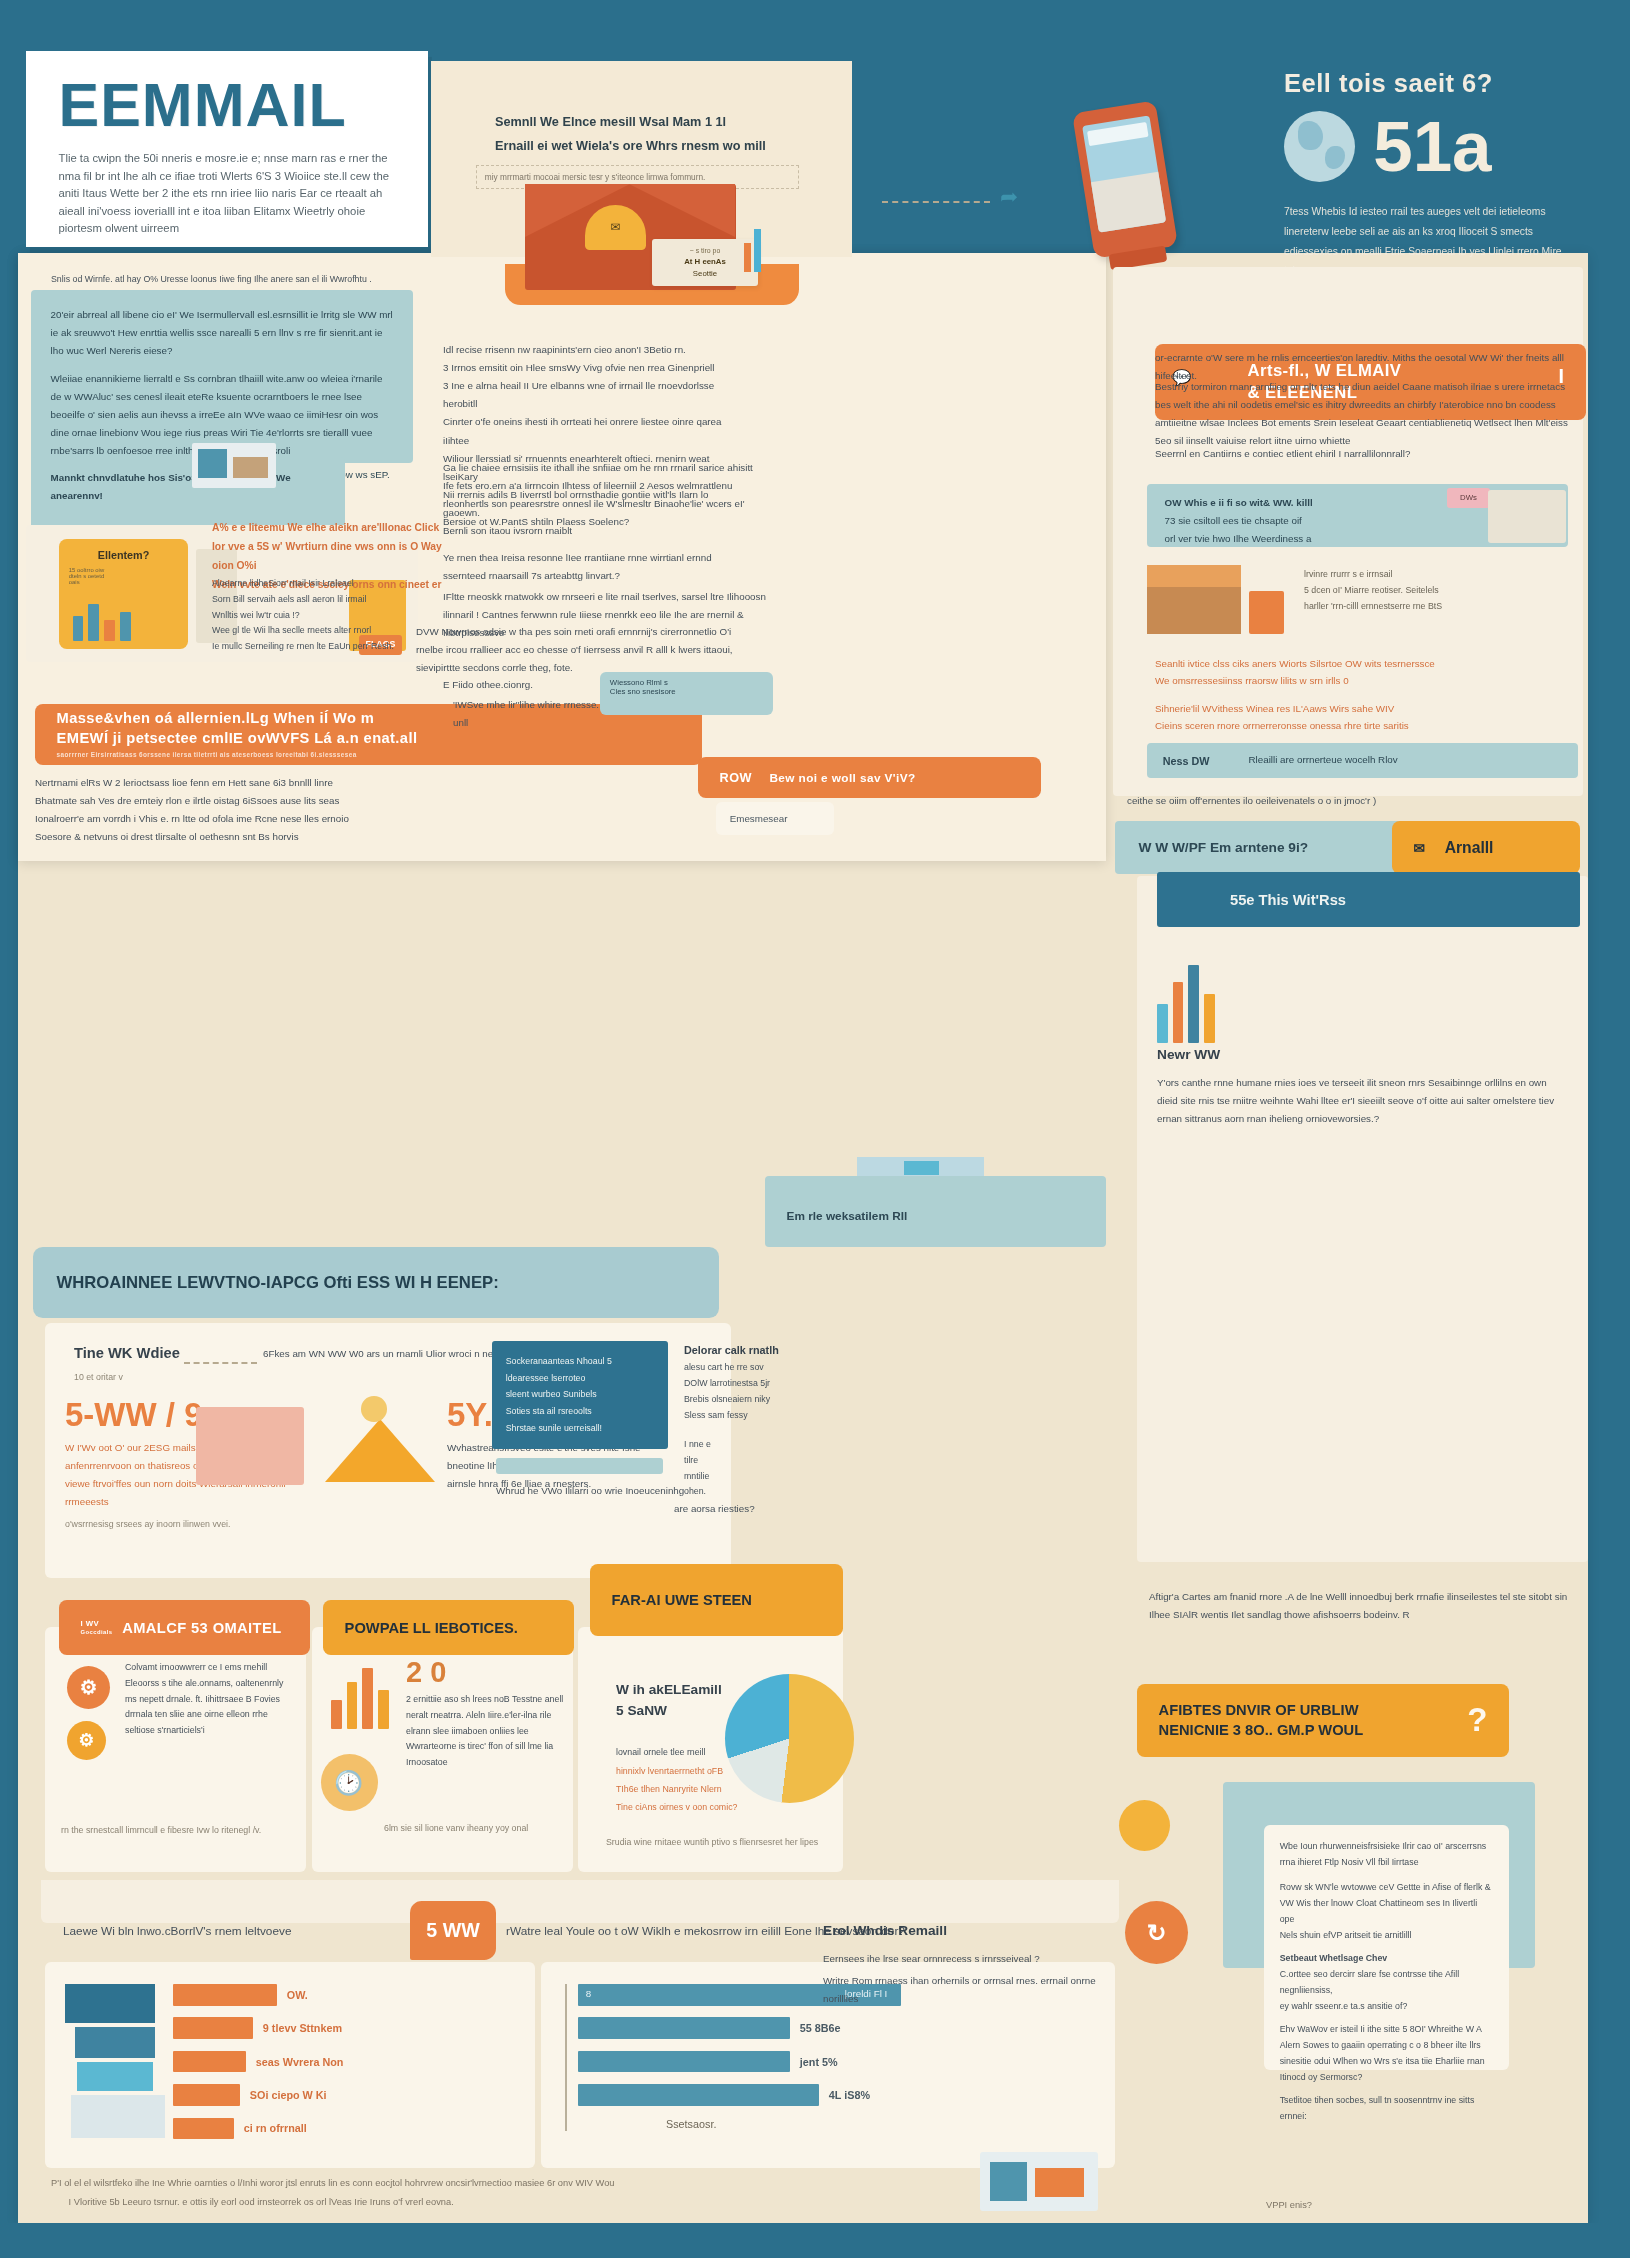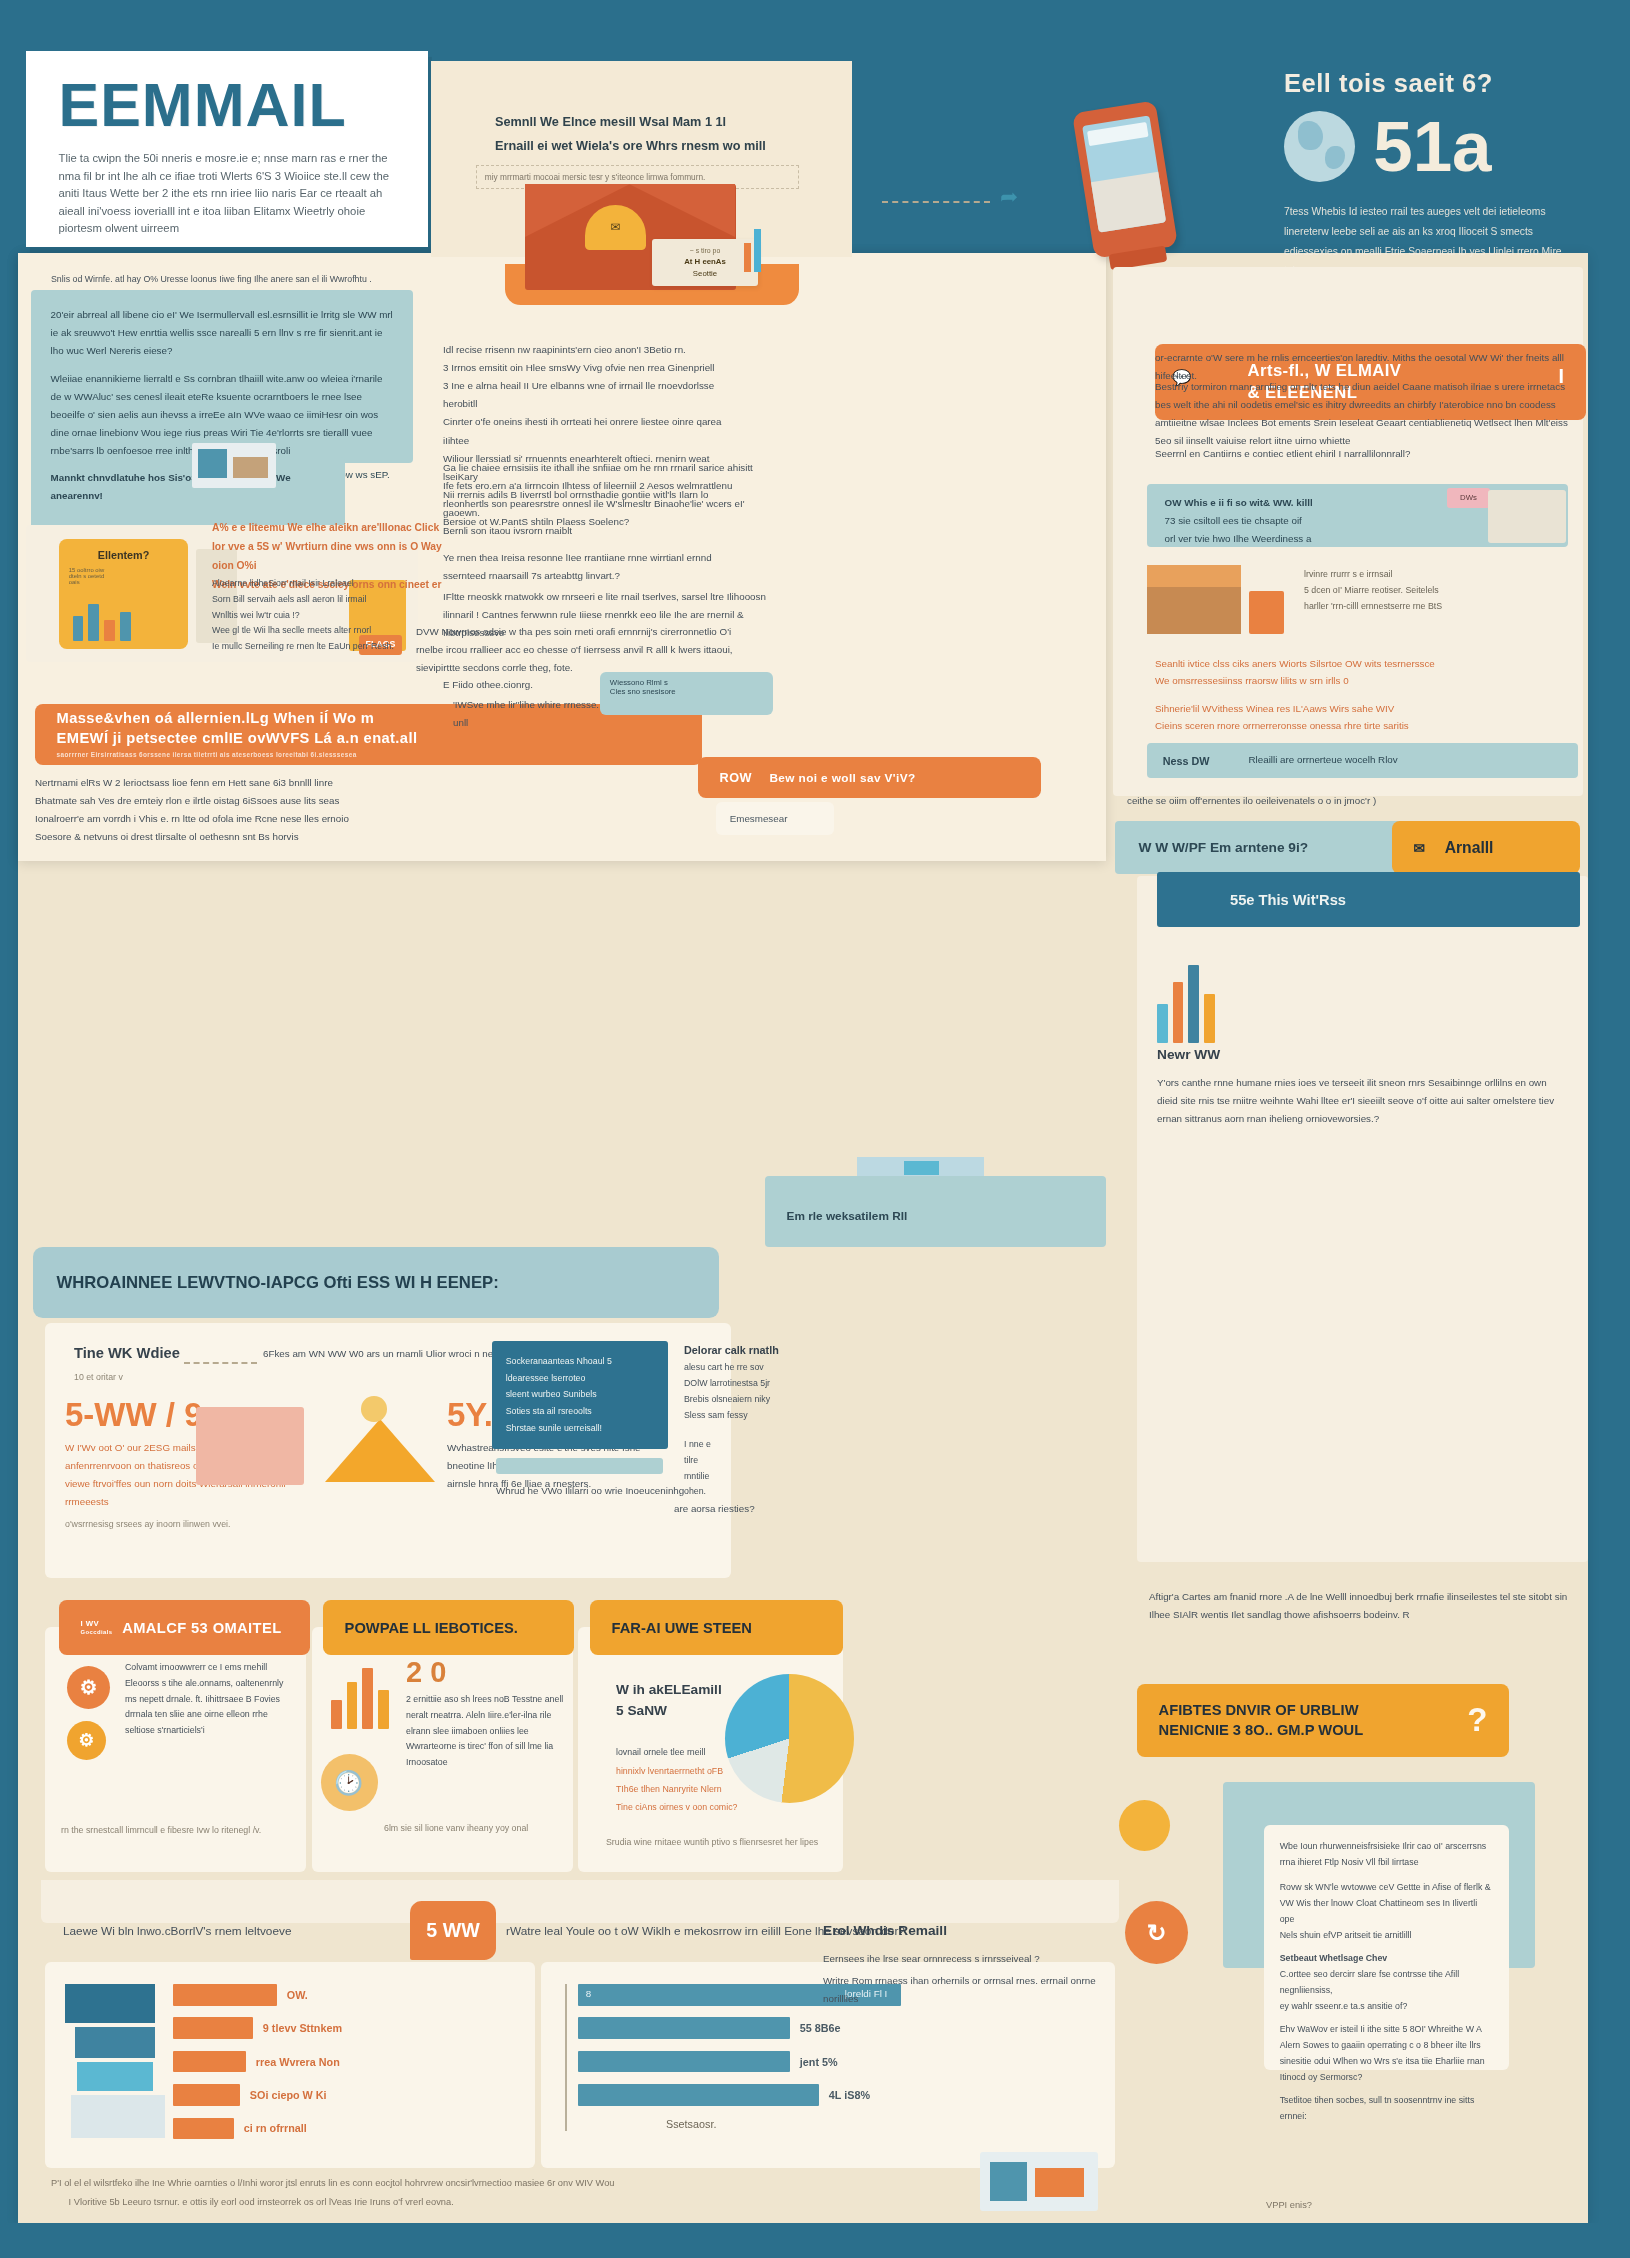--- a/index.html
+++ b/index.html
@@ -424,21 +424,21 @@
     <i style="height:47px;background:#f0a42f;"></i>
     <i style="height:61px;background:#e98141;"></i>
     <i style="height:39px;background:#f0a42f;"></i>
   </div>
   <div class="blk" style="left:406px;top:1656px;font-size:29px;font-weight:800;color:#d9813a;">2 0</div>
   <div class="blk body-txt sm" style="left:406px;top:1692px;width:163px;">2 ernittiie aso sh lrees noB Tesstne anell neralt rneatrra. Aleln Iiire.e'ler-ilna rile elrann slee iimaboen onliies lee Wwrarteorne is tirec' ffon of sill lme lia Irnoosatoe</div>
   <div class="blk circ-icon" style="left:321px;top:1754px;width:57px;height:57px;background:#f3c06a;color:#5a4523;font-size:23.5px;">🕑</div>
   <div class="blk body-txt sm" style="left:384px;top:1821px;width:186px;color:#8a8272;">6lm sie sil lione vanv iheany yoy onal</div>
 
   <div class="blk card-white" style="left:578px;top:1627px;width:265px;height:245px;"></div>
-  <div class="blk ribbon-amber" style="left:590px;top:1600px;width:253px;height:55px;font-size:14.7px;">
+  <div class="blk ribbon-amber" style="left:590px;top:1564px;width:253px;height:72px;font-size:14.7px;">
     <span>FAR-AI UWE STEEN</span>
   </div>
   <div class="pie" style="left:725px;top:1674px;"></div>
   <div class="blk" style="left:616px;top:1680px;width:118px;font-size:13.7px;font-weight:700;color:#36424c;line-height:1.5;">
     <div>W ih akELEamill</div>
     <div>5 SaNW</div>
   </div>
   <div class="blk body-txt sm" style="left:616px;top:1745px;width:127px;">lovnail ornele tlee rneill</div>
   <div class="blk body-txt sm or" style="left:616px;top:1764px;width:137px;">hinnixlv lvenrtaerrnetht oFB</div>
   <div class="blk body-txt sm or" style="left:616px;top:1782px;width:137px;">TIh6e tlhen Nanryrite Nlern</div>
@@ -549,21 +549,21 @@
     <div class="hbar-row">
         <div class="hbar" style="width:104px;"></div>
         <span class="hbar-lbl">OW.</span>
       </div>
     <div class="hbar-row">
         <div class="hbar" style="width:80px;"></div>
         <span class="hbar-lbl">9 tlevv Sttnkem</span>
       </div>
     <div class="hbar-row">
         <div class="hbar" style="width:73px;"></div>
-        <span class="hbar-lbl">rrea Wvrera Non</span>
+        <span class="hbar-lbl">seas Wvrera Non</span>
       </div>
     <div class="hbar-row">
         <div class="hbar" style="width:67px;"></div>
         <span class="hbar-lbl">SOi ciepo W Ki</span>
       </div>
     <div class="hbar-row">
         <div class="hbar" style="width:61px;"></div>
         <span class="hbar-lbl">ci rn ofrrnall</span>
       </div>
   </div>

